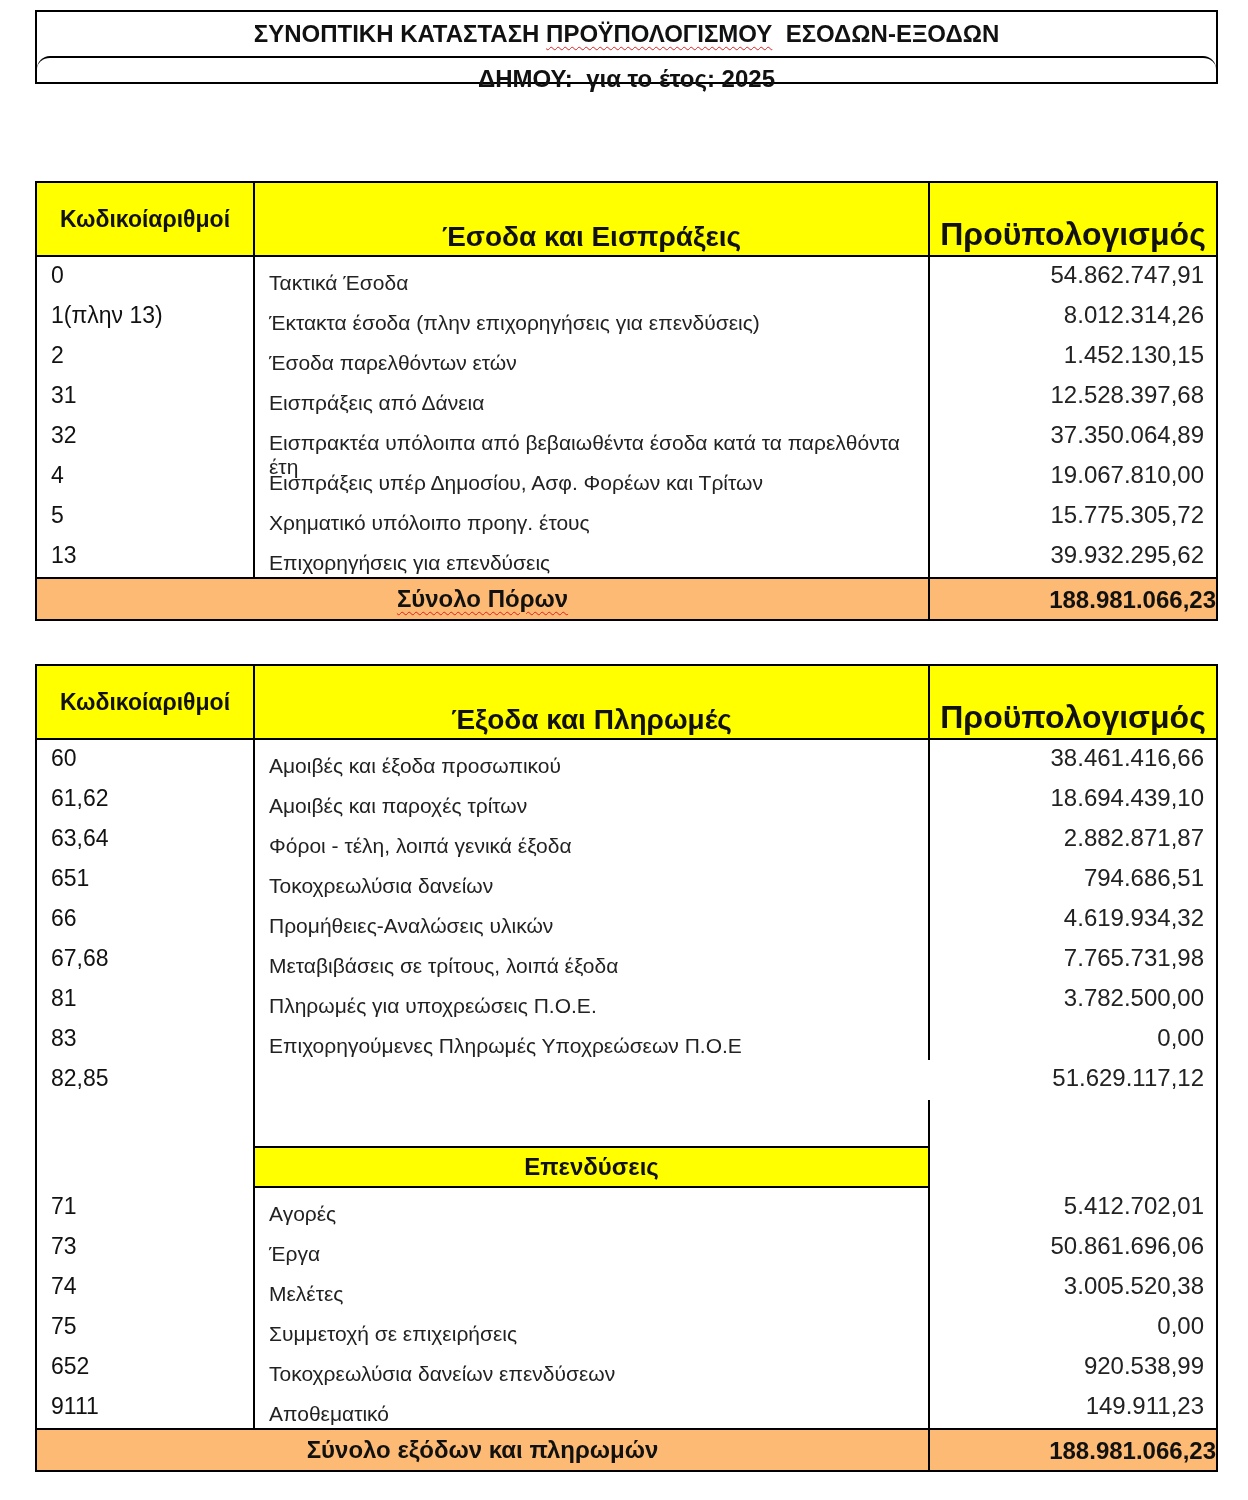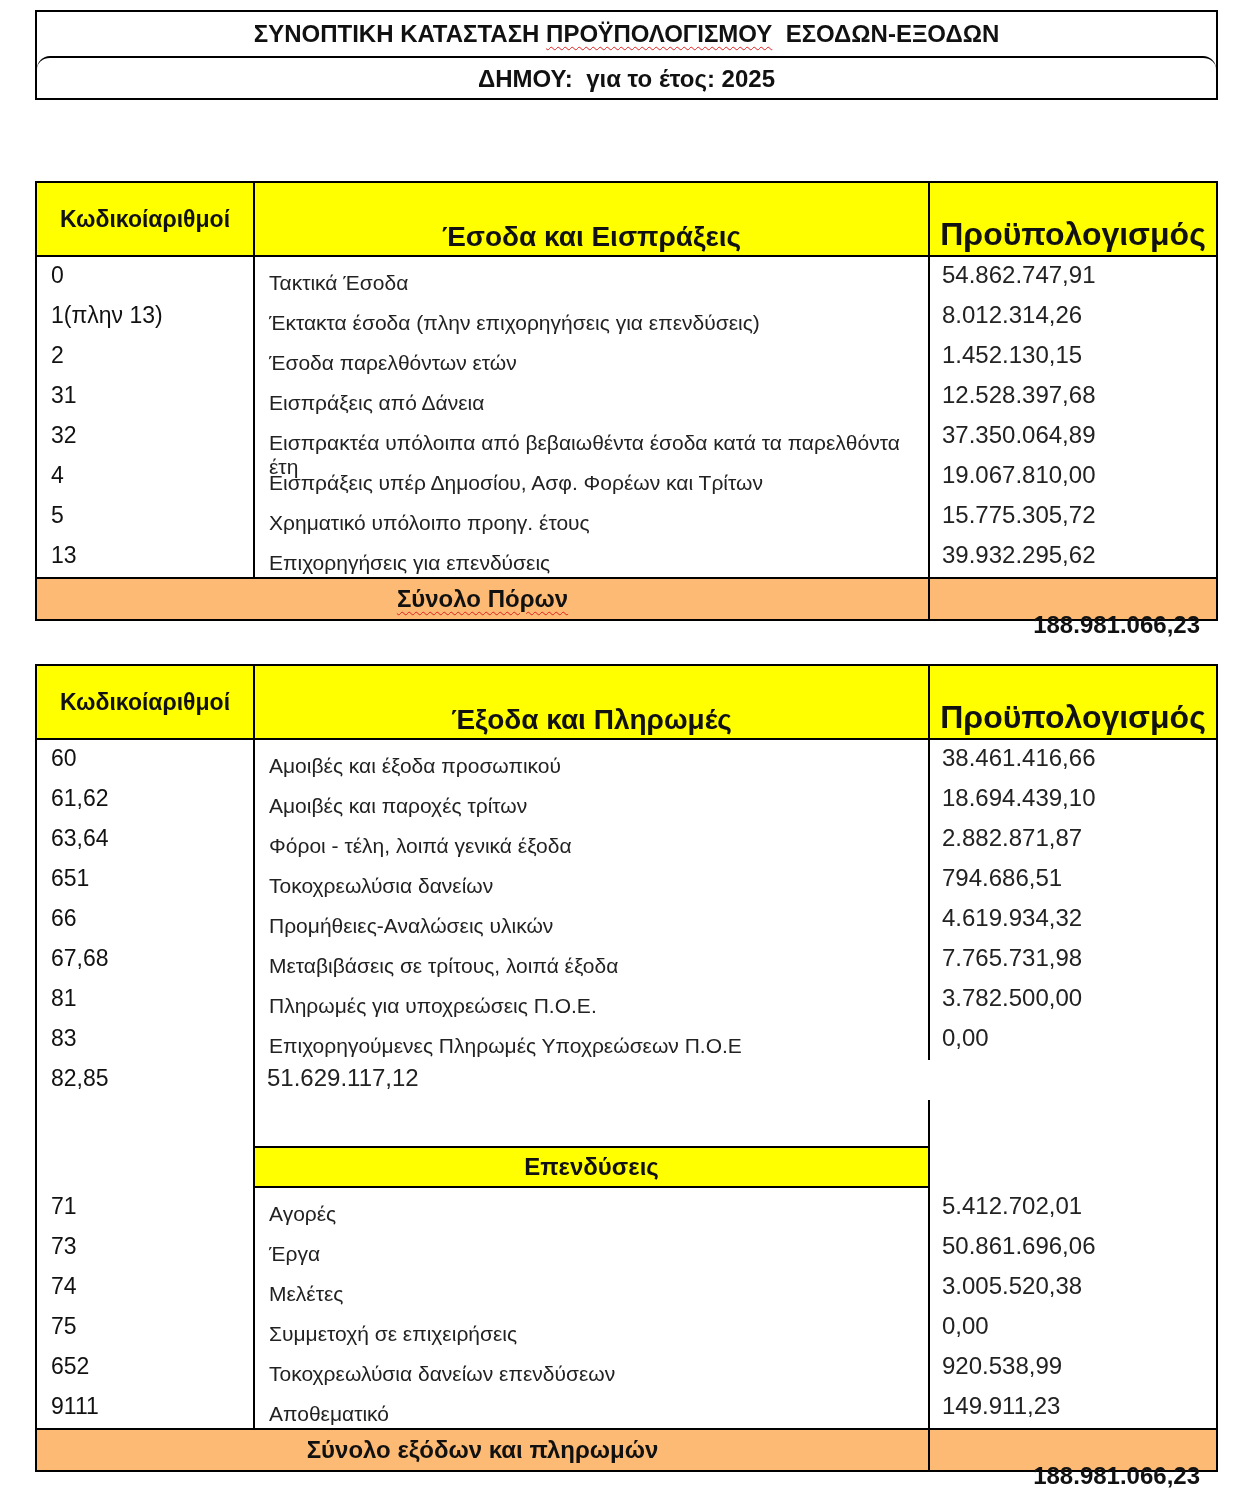--- a/index.html
+++ b/index.html
@@ -1,38 +1,38 @@
 <!DOCTYPE html>
 <html><head>
 <meta charset="utf-8">
 <style>
   * { box-sizing: border-box; margin: 0; padding: 0; }
   html, body { width: 1248px; height: 1500px; background: #ffffff; }
   body { position: relative; font-family: "Liberation Sans", "DejaVu Sans", sans-serif; color: #111; }
 
-  .title-box { position: absolute; left: 35px; top: 10px; width: 1183px; height: 90px; border: 2px solid #000; }
+  .title-box { position: absolute; left: 35px; top: 10px; width: 1183px; height: 74px; border: 2px solid #000; }
   .title-row { height: 44px; display: flex; align-items: center; justify-content: center; font-weight: bold; font-size: 24px; letter-spacing: 0; }
   .title-row + .title-row { border-top: 2px solid #000; border-radius: 13px; }
   .squiggle { text-decoration: underline wavy #e02020; text-underline-offset: 4px; text-decoration-thickness: 1px; }
 
   .tbl { position: absolute; left: 35px; width: 1183px; border: 2px solid #000; }
   .tbl-head { display: flex; height: 74px; background: #ffff00; border-bottom: 2px solid #000; }
   .tbl-head .c1 { width: 218px; border-right: 2px solid #000; display: flex; flex-direction: row; align-items: center; justify-content: center; font-weight: bold; font-size: 23px; line-height: 35px; }
   .tbl-head .c2 { width: 675px; border-right: 2px solid #000; display: flex; align-items: flex-end; justify-content: center; font-weight: bold; font-size: 28px; padding-bottom: 2px; }
   .tbl-head .c3 { flex: 1; display: flex; align-items: flex-end; justify-content: center; font-weight: bold; font-size: 32px; padding-bottom: 2px; }
 
   .tbl-body { position: relative; }
   .row { display: flex; height: 40px; }
   .row .code { width: 218px; border-right: 2px solid #000; font-size: 23px; padding-left: 14px; line-height: 36px; }
   .row .desc { width: 675px; border-right: 2px solid #000; font-size: 21px; padding-left: 14px; padding-top: 14px; color: #222; }
-  .row .amt { flex: 1; font-size: 24px; text-align: left; padding-right: 12px; line-height: 36px; color: #222; padding-left: 12px; }
+  .row .amt { flex: 1; font-size: 24px; text-align: right; padding-right: 12px; line-height: 36px; color: #222; padding-left: 12px; }
 
   .tbl-foot { display: flex; height: 42px; background: #fdba74; border-top: 2px solid #000; font-weight: bold; }
   .tbl-foot .lbl { width: 893px; border-right: 2px solid #000; display: flex; align-items: center; justify-content: center; font-size: 24px; }
-  .tbl-foot .val { flex: 1; text-align: right; padding-right: 16px; font-size: 24px; line-height: 42px; margin-top: 25px; }
+  .tbl-foot .val { flex: 1; text-align: right; padding-right: 0; font-size: 24px; line-height: 42px; }
 
   .spacer-row { display: flex; height: 48px; }
   .spacer-row .code { width: 218px; border-right: 2px solid #000; }
   .spacer-row .desc { width: 675px; border-right: 2px solid #000; border-bottom: 2px solid #000; }
   .spacer-row .amt { flex: 1; }
 
   .sub-head { display: flex; height: 40px; }
   .sub-head .code { width: 218px; border-right: 2px solid #000; }
   .sub-head .desc { width: 675px; border-right: 2px solid #000; background: #ffff00; border-bottom: 2px solid #000; display: flex; align-items: center; justify-content: center; font-weight: bold; font-size: 24px; }
   .sub-head .amt { flex: 1; }

